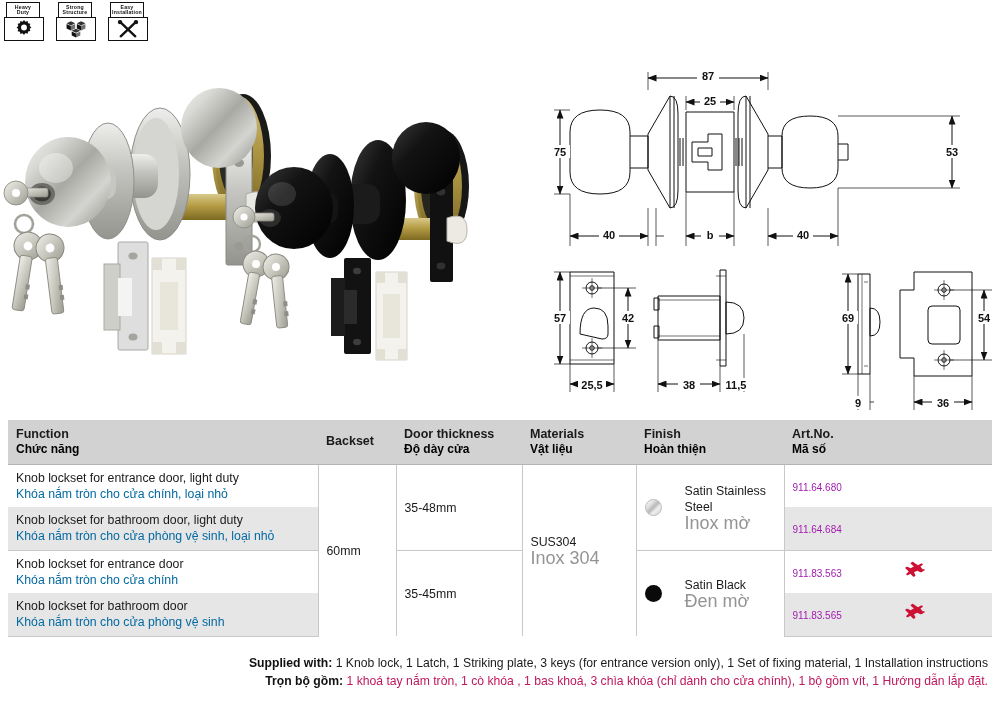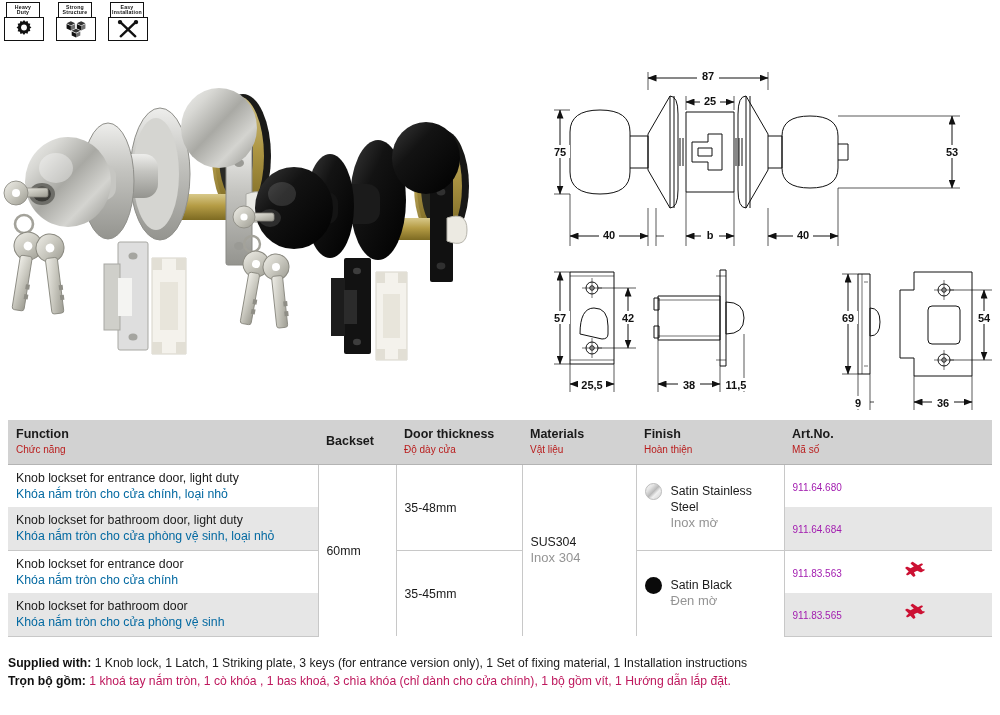--- a/index.html
+++ b/index.html
@@ -63,53 +63,53 @@
     border: none;
   }
   #spec-table thead th {
     background: #d2d2d2;
     height: 44px;
     vertical-align: middle;
     padding-top: 4px;
     padding-bottom: 4px;
   }
   .hd-en { font-size: 12.5px; font-weight: bold; color: #1a1a1a; line-height: 15px; white-space: nowrap; }
-  .hd-vi { font-size: 10px; font-weight: normal; color: #b91c1c; line-height: 15px; white-space: nowrap; }
+  .hd-vi { font-size: 12px; font-weight: bold; color: #000000; line-height: 15px; white-space: nowrap; }
 
   .fn-en { font-size: 12.3px; color: #1a1a1a; line-height: 16px; }
   .fn-vi { font-size: 12.3px; color: #0369a1; line-height: 16px; }
   .cell-en { font-size: 12.3px; color: #1a1a1a; line-height: 16px; }
-  .cell-vi { font-size: 13px; color: #949494; line-height: 16px; }
+  .cell-vi { font-size: 18px; color: #949494; line-height: 16px; }
   .artno { font-size: 10px; color: #a21caf; }
 
   tbody tr { height: 43px; }
   .shade { background: #e6e6e6; }
   .white { background: #ffffff; }
 
   .bd-l { border-left: 1px solid #c8c8c8 !important; }
   .bd-t { border-top: 1px solid #c8c8c8 !important; }
   .bd-b { border-bottom: 1px solid #c8c8c8 !important; }
   .topline td, .topline th { border-top: 1px solid #b4b4b4 !important; }
 
-  .finish-cell { display: flex; gap: 9px; }
+  .finish-cell { display: flex; align-items: center; gap: 23px; }
   .dot {
     width: 17px; height: 17px; border-radius: 50%;
     flex: 0 0 auto;
   }
   .dot-steel {
     background: linear-gradient(135deg,#fafafa 0%,#e3e3e3 28%,#b9b9b9 50%,#efefef 66%,#cfcfcf 100%);
     border: 1px solid #bdbdbd;
   }
   .dot-black { background: #0a0a0a; }
 
   .plane { color: #cc1133; }
 
   
   #footer { position: absolute; left: 8px; top: 655px; width: 980px; }
-  .ft-line { font-size: 12.2px; line-height: 17.5px; color: #1a1a1a; }
+  .ft-line { font-size: 12.2px; line-height: 17.5px; color: #1a1a1a; text-align: right; }
   .ft-line .lead { font-weight: bold; color: #111; }
   .ft-vi { color: #be185d; }
   .ft-gray { color: #7a7a7a; }
 </style>
 </head>
 <body>
 
 <div id="page">
 
   <div id="badges">

